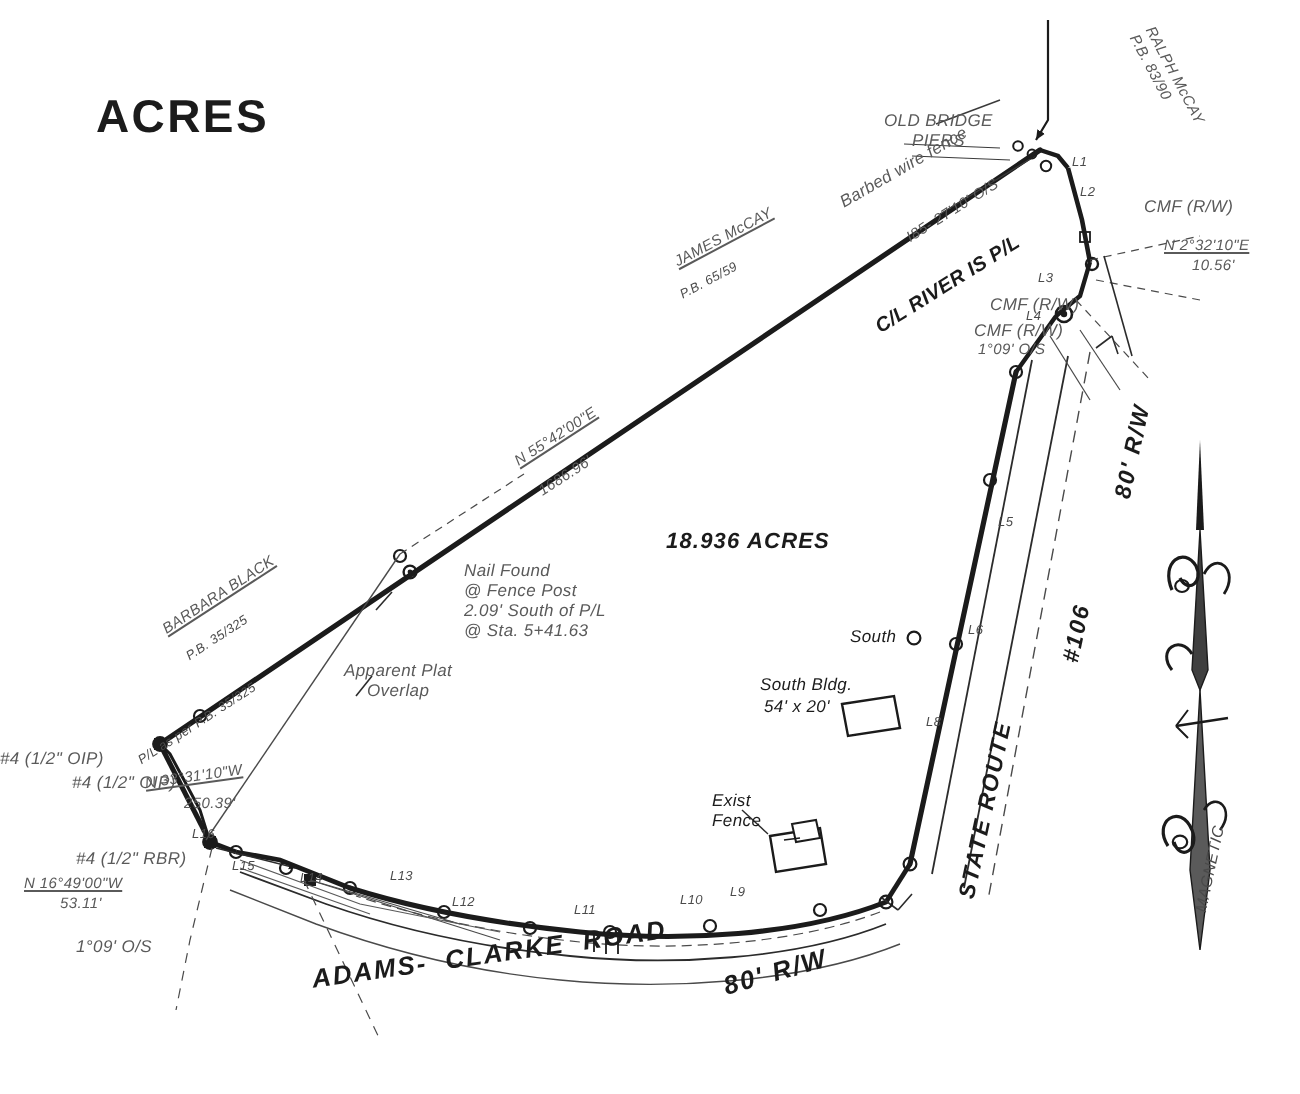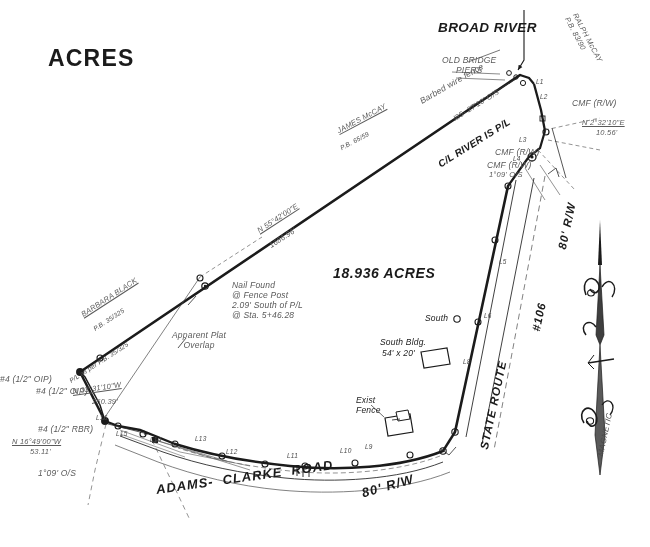--- a/index.html
+++ b/index.html
@@ -30,21 +30,21 @@
     line-height: 1.18;
     letter-spacing: 0.2px;
   }
   .title {
     font-size: 23px;
     font-weight: 700;
     letter-spacing: 1.2px;
     font-style: normal;
   }
   .big-bold {
-    font-size: 14px;
+    font-size: 11px;
     font-weight: 700;
     font-style: italic;
     letter-spacing: 0.6px;
   }
   .hdr {
     font-size: 13.5px;
     font-weight: 700;
     font-style: italic;
     letter-spacing: 0.4px;
   }
@@ -199,21 +199,20 @@
       <path d="M 10,140 C 18,130 8,120 2,130" fill="none" stroke="#1b1b1b" stroke-width="1.3"></path>
       <path d="M -12,88 L 14,84" fill="none" stroke="#1b1b1b" stroke-width="1.3"></path>
       <path d="M -12,88 L -6,80 M -12,88 L -6,94" fill="none" stroke="#1b1b1b" stroke-width="1"></path>
       <ellipse cx="-9" cy="18" rx="3.4" ry="3" fill="none" stroke="#1b1b1b" stroke-width="1.1"></ellipse>
       <ellipse cx="-10" cy="146" rx="3.6" ry="3.2" fill="none" stroke="#1b1b1b" stroke-width="1.1"></ellipse>
     </g>
   </svg>
 
   <div class="lbl title" style="left:48px; top:45px;">ACRES</div>
 
-  <div class="lbl hdr" style="left:438px; top:20px;">BROAD RIVER</div>
 
   <div class="lbl sm faded ctr" style="left:442px; top:55px;">OLD BRIDGE
 PIERS</div>
 
   <div class="lbl sm faded" style="left:418px; top:97px; transform:rotate(-30deg); transform-origin:left top;">Barbed wire fence</div>
 
   <div class="lbl xs faded" style="left:452px; top:116px; transform:rotate(-32deg); transform-origin:left top;">I85- 27'10' O/S</div>
 
   <div class="lbl med" style="left:436px; top:160px; transform:rotate(-32deg); transform-origin:left top; font-weight:700;">C/L RIVER IS P/L</div>
 
@@ -239,21 +238,21 @@
   <div class="lbl sm faded" style="left:38px; top:424px;">#4 (1/2" RBR)</div>
 
   <div class="lbl xs faded und" style="left:12px; top:438px;">N 16°49'00"W</div>
   <div class="lbl xs faded" style="left:30px; top:448px;">53.11'</div>
 
   <div class="lbl sm faded" style="left:38px; top:468px;">1°09' O/S</div>
 
   <div class="lbl sm faded" style="left:232px; top:280px;">Nail Found
 @ Fence Post
 2.09' South of P/L
-@ Sta. 5+46.28</div>
+@ Sta. 5+41.63</div>
 
   <div class="lbl sm faded ctr" style="left:172px; top:330px;">Apparent Plat
 Overlap</div>
 
   <div class="lbl big-bold" style="left:333px; top:265px;">18.936 ACRES</div>
 
   <div class="lbl sm" style="left:425px; top:313px;">South</div>
 
   <div class="lbl sm" style="left:380px; top:337px;">South Bldg.</div>
   <div class="lbl sm" style="left:382px; top:348px;">54' x 20'</div>

